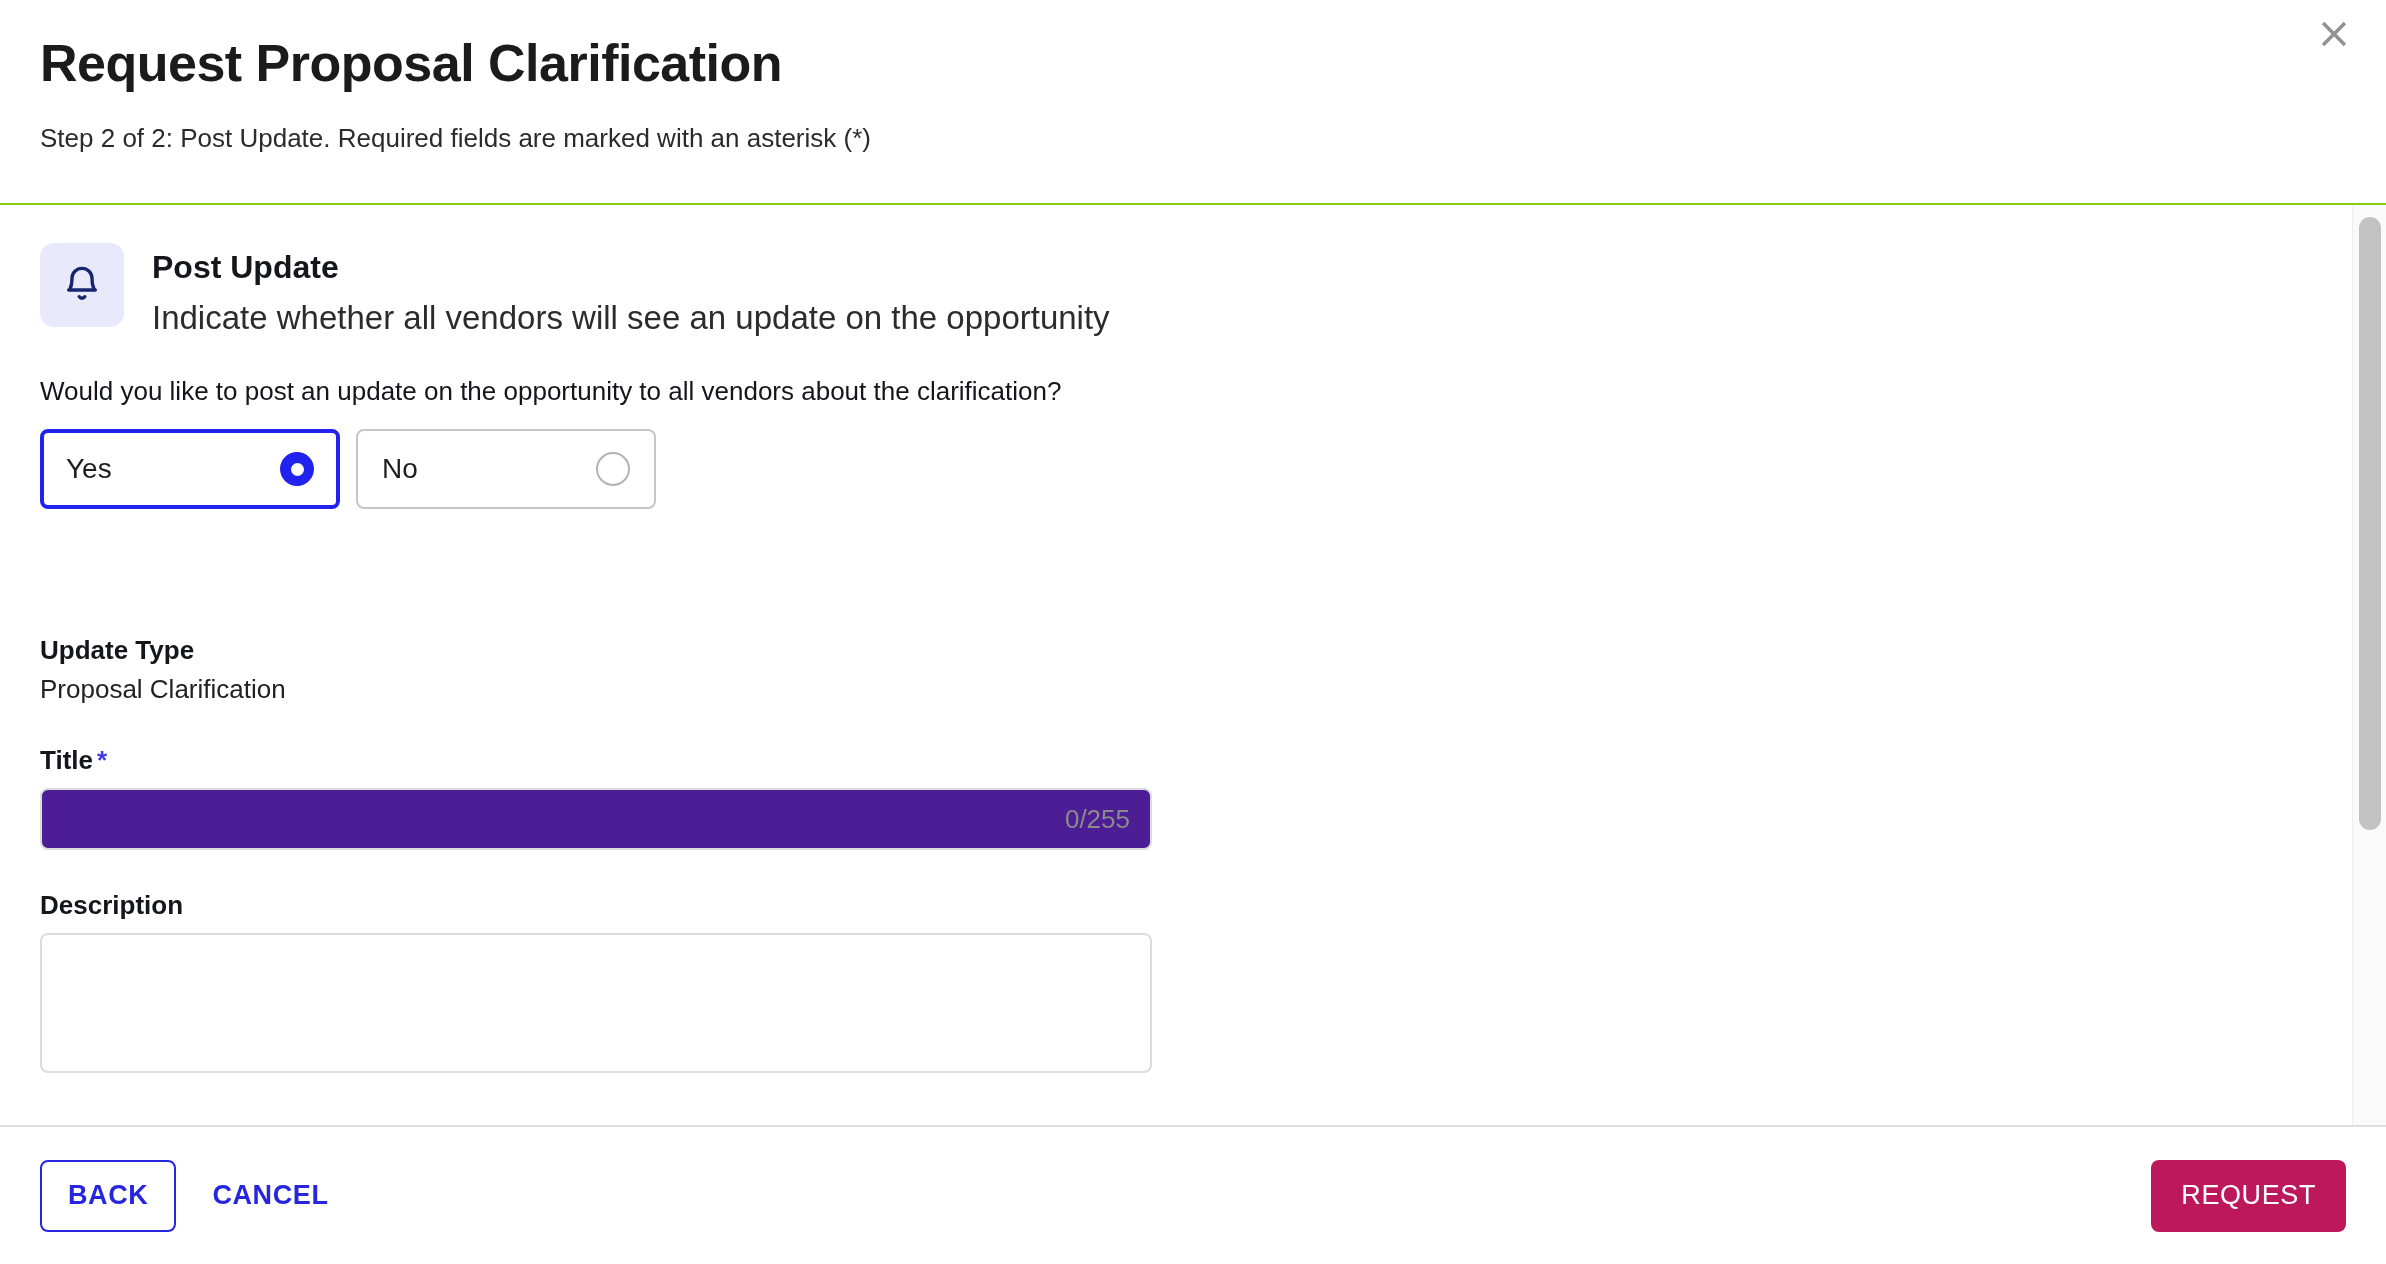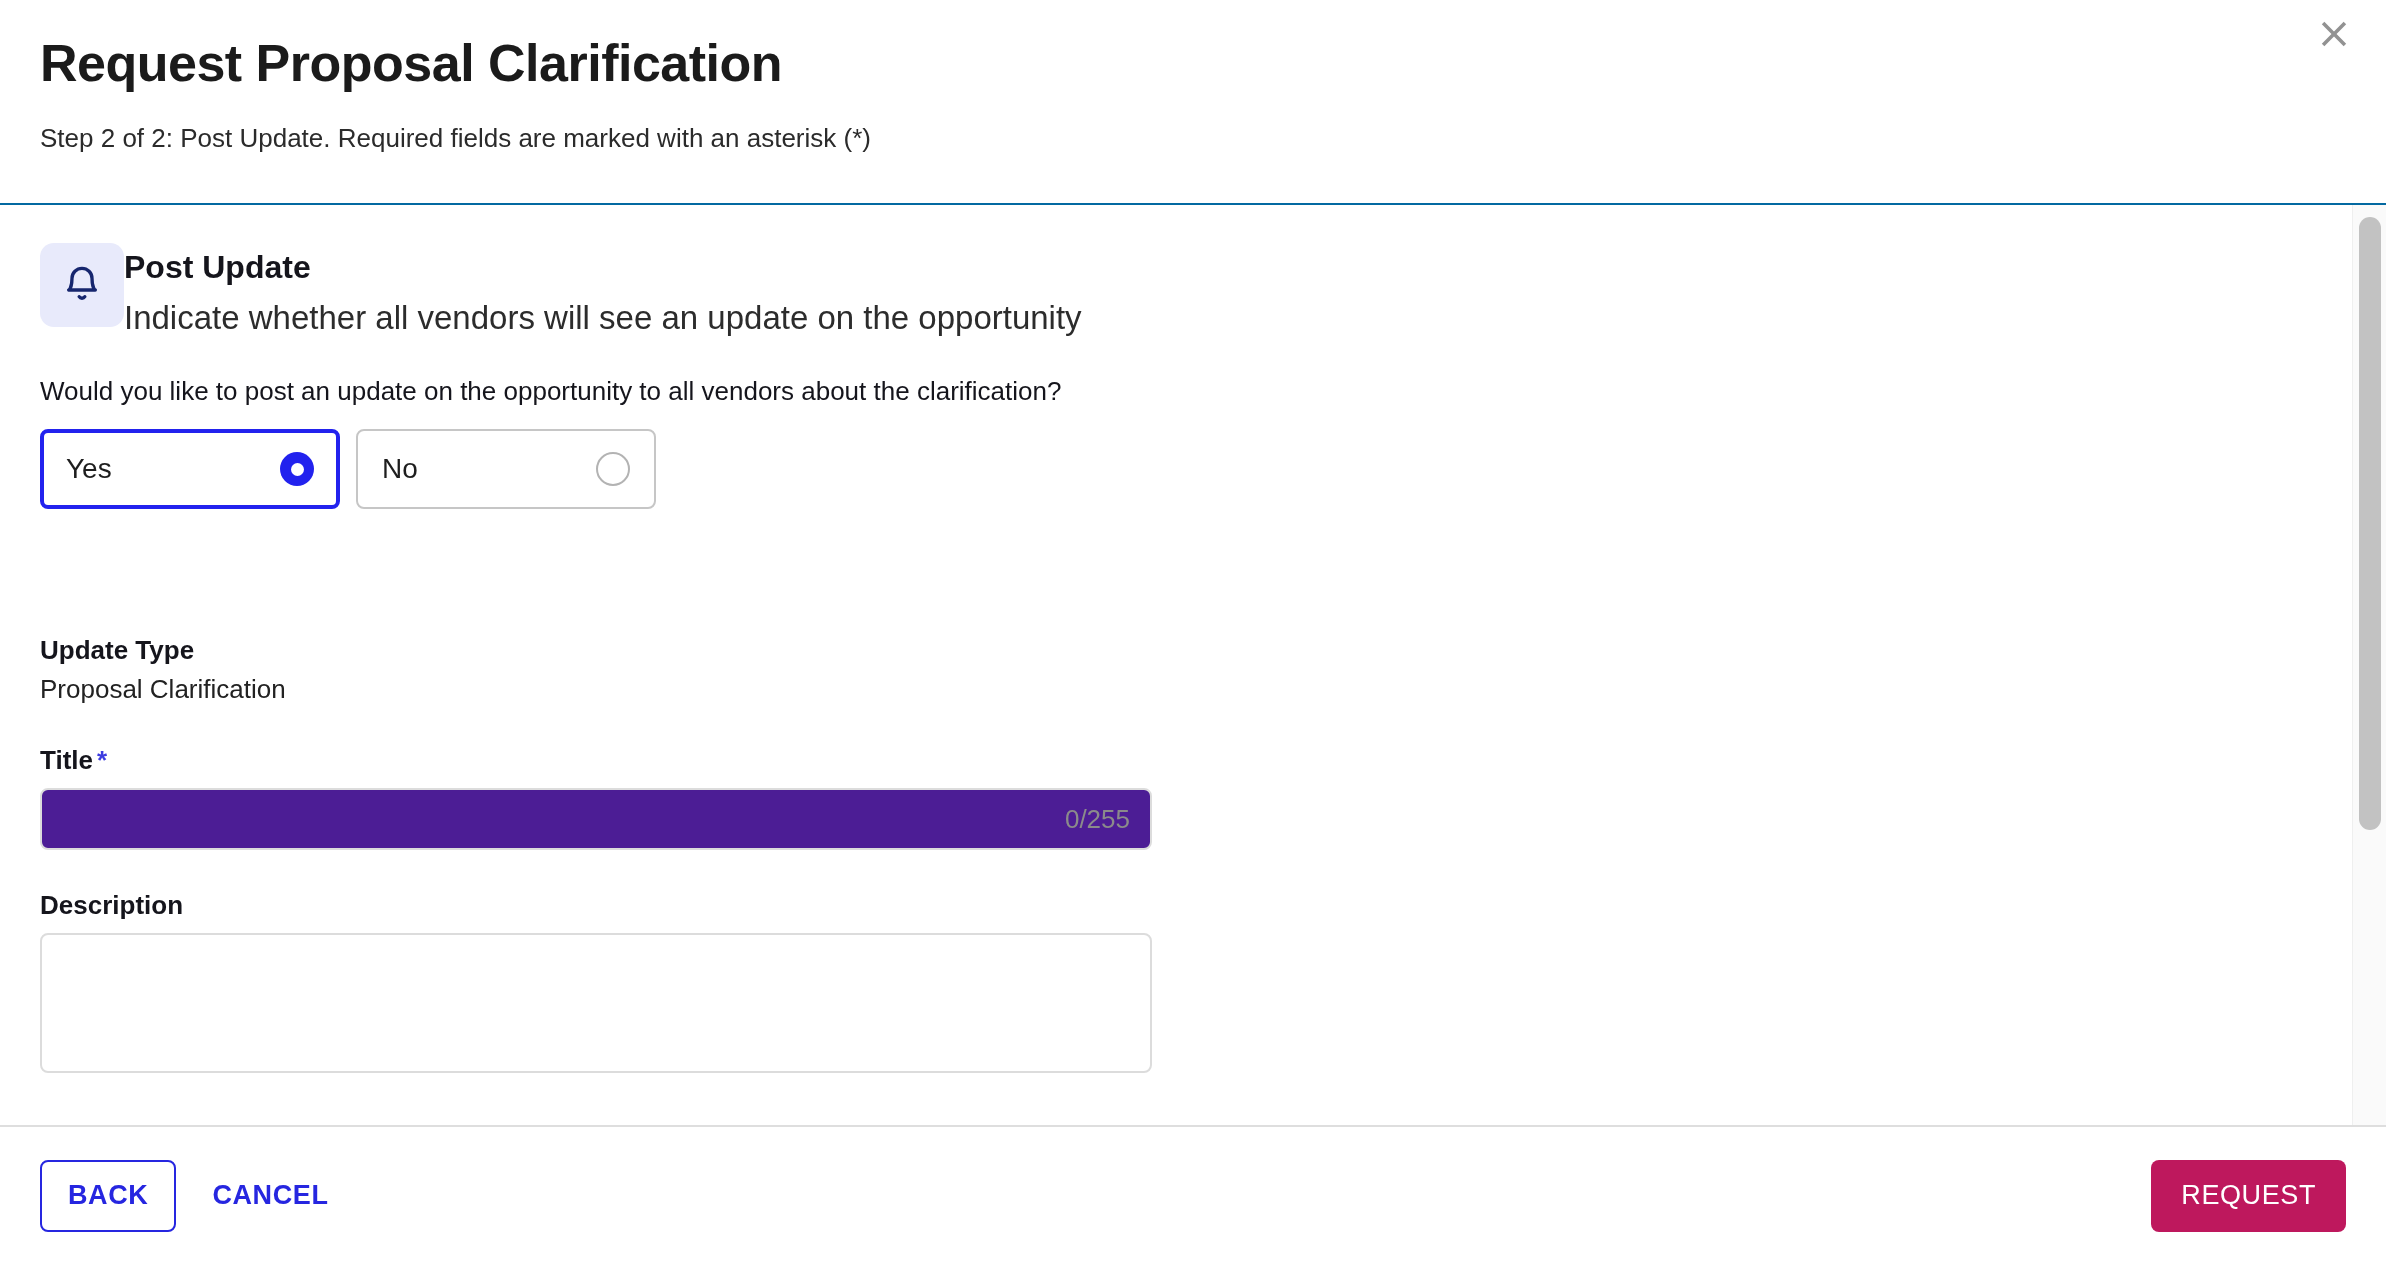--- a/index.html
+++ b/index.html
@@ -20,21 +20,21 @@
     background: #ffffff;
     display: flex;
     flex-direction: column;
   }
 
   
   .dialog-header {
     position: relative;
     flex: 0 0 auto;
     padding: 26px 40px 22px 40px;
-    border-bottom: 2px solid #0369a1;
+    border-bottom: 2px solid #84cc16;
     height: 205px;
   }
 
   .dialog-title {
     font-size: 52px;
     font-weight: bold;
     color: #1b1b1b;
     letter-spacing: -0.5px;
     line-height: 1.15;
     margin-top: 8px;
@@ -72,20 +72,21 @@
 
   .body-inner {
     padding: 38px 40px 0 40px;
     width: 2340px;
   }
 
   
   .section-head {
     display: flex;
     align-items: flex-start;
+    gap: 28px;
     margin-bottom: 10px;
   }
 
   .section-icon {
     flex: 0 0 auto;
     width: 84px;
     height: 84px;
     border-radius: 14px;
     background: #e8eafb;
     display: flex;

